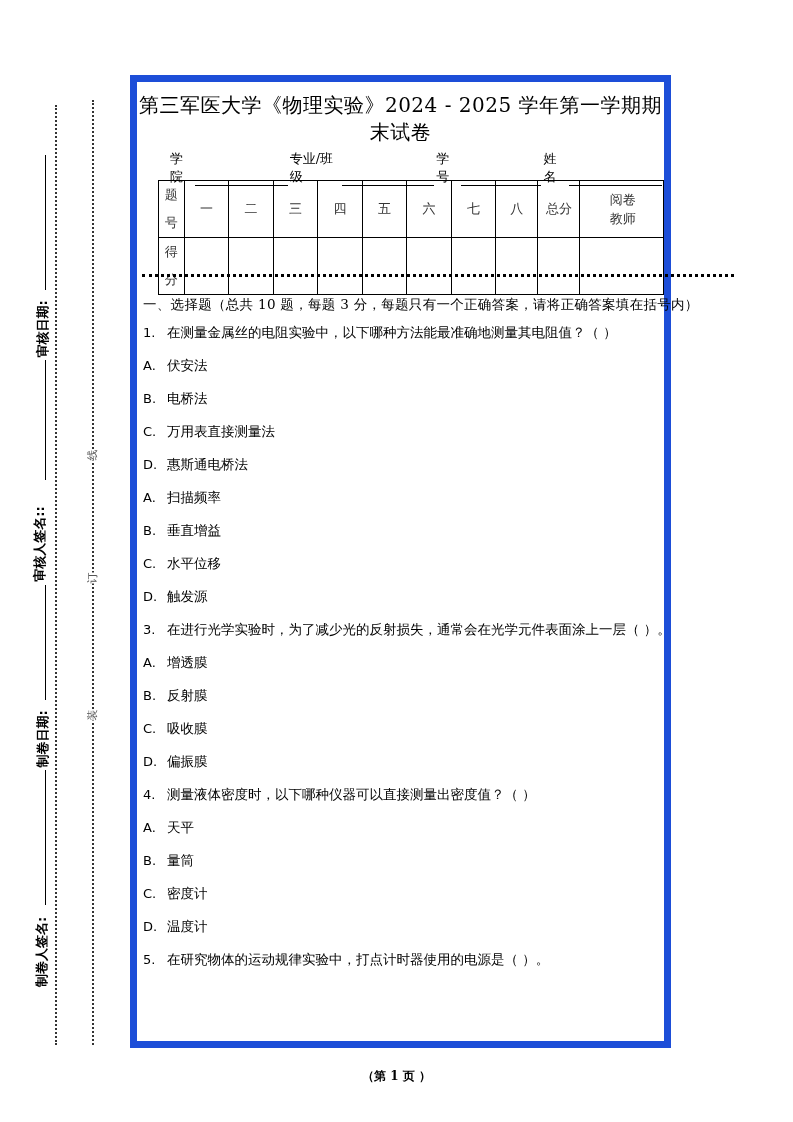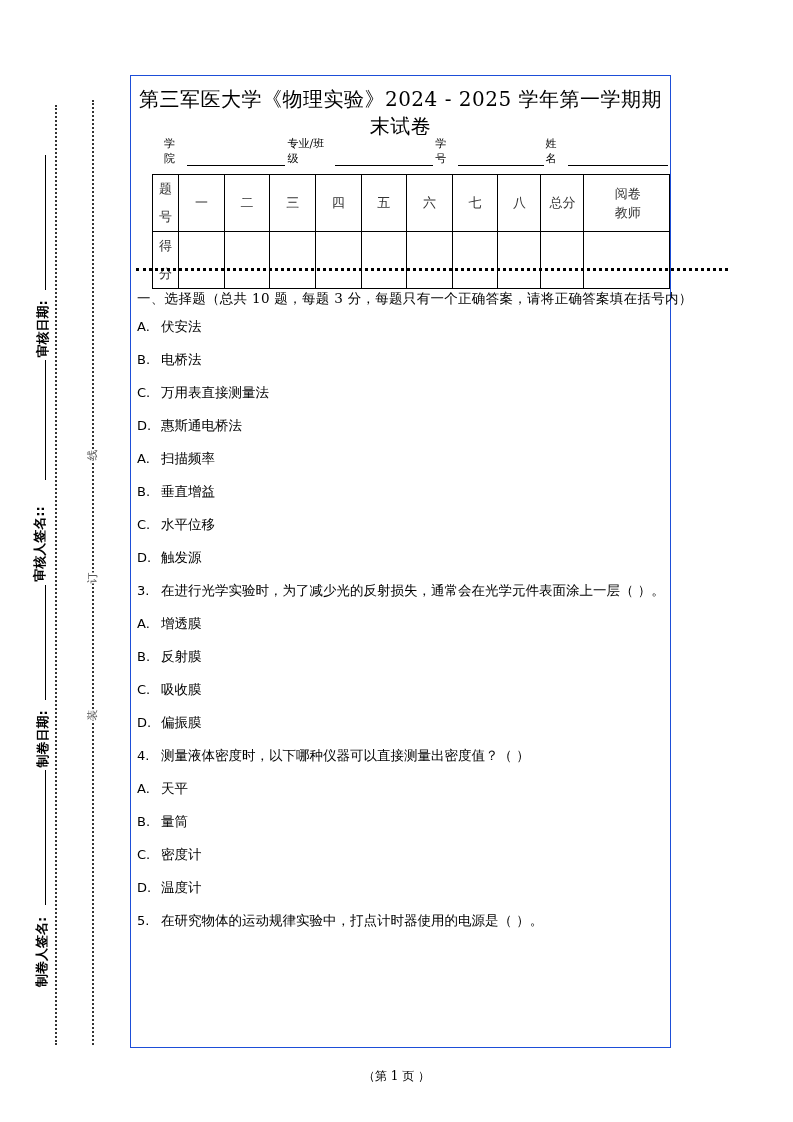--- a/index.html
+++ b/index.html
@@ -10,44 +10,44 @@
   .vline { position:absolute; width:0; border-left:2px dotted #333; }
   .solid-v { position:absolute; width:0; border-left:1px solid #000; }
   .vlabel { position:absolute; transform:rotate(-90deg); transform-origin:center center;
             font-family:"DejaVu Sans","Liberation Sans",sans-serif; font-weight:bold;
             font-size:13px; white-space:nowrap; }
   .bind-char { position:absolute; font-size:11px; color:#555; background:#fff;
                transform:rotate(-90deg); line-height:12px; }
 
   
   .frame { position:absolute; left:130px; top:75px; width:541px; height:973px;
-           border:1px solid #1d4ed8; box-sizing:border-box;padding-left:44px; }
+           border:7px solid #1d4ed8; box-sizing:border-box;padding-left:44px; }
   .title { position:absolute; left:0; top:10px; width:100%; text-align:center;
            font-size:20px; letter-spacing:0.5px; }
-  .info { position:absolute; left:33px; top:60px; font-size:11px; display:flex; align-items:flex-end; }
+  .info { position:absolute; left:33px; top:68px; font-size:13px; display:flex; align-items:flex-end; }
   .info .lbl { margin-right:2px; }
   .info .blank { display:inline-block; border-bottom:1px solid #000; height:12px; margin-right:2px; }
 
   table.score { position:absolute; left:21px; top:98px; border-collapse:collapse;
                 font-size:13px; }
   table.score td { border:1px solid #000; text-align:center; padding:0; color:#333; }
   table.score tr.r1 td { height:41px; }
   table.score tr.r2 td { height:41px;margin-left:24px; }
   .vert-lbl { line-height:28px; font-size:13px; }
 
   .dots { position:absolute; left:5px; top:192px; width:592px; height:0; border-top:3px dotted #000; }
 
   .content { position:absolute; left:6px; top:210px; width:600px; font-size:13.5px; }
   .section { line-height:24px; letter-spacing:0.3px; }
   .line { height:33px; line-height:33px; white-space:nowrap; }
   .q { }
   .opt-letter, .qnum { font-family:"DejaVu Sans","Liberation Sans",sans-serif; font-size:13px; display:inline-block; width:24px; }
 
   .footer { position:absolute; left:0; top:1068px; width:793px; text-align:center;
-            font-size:12px; font-weight:normal; }
+            font-size:12px; font-weight:bold; }
 </style>
 </head>
 <body>
 
 <div>
 
   <div class="vline" style="left:55px; top:105px; height:940px;"></div>
   <div class="vline" style="left:92px; top:100px; height:945px;"></div>
 
   <div class="solid-v" style="left:45px; top:155px; height:135px;"></div>
@@ -114,20 +114,21 @@
       <td></td>
     </tr>
   </tbody>
     </table>
 
   <div class="dots"></div>
 
   <div class="content">
     <div class="section">一、选择题（总共 10 题，每题 3 分，每题只有一个正确答案，请将正确答案填在括号内）</div>
 
+    <div class="line q"><span class="qnum">1.</span><span>在测量金属丝的电阻实验中，以下哪种方法能最准确地测量其电阻值？（   ）</span></div>
     <div class="line"><span class="opt-letter">A.</span><span>伏安法</span></div>
     <div class="line"><span class="opt-letter">B.</span><span>电桥法</span></div>
     <div class="line"><span class="opt-letter">C.</span><span>万用表直接测量法</span></div>
     <div class="line"><span class="opt-letter">D.</span><span>惠斯通电桥法</span></div>
 
     <div class="line"><span class="opt-letter">A.</span><span>扫描频率</span></div>
     <div class="line"><span class="opt-letter">B.</span><span>垂直增益</span></div>
     <div class="line"><span class="opt-letter">C.</span><span>水平位移</span></div>
     <div class="line"><span class="opt-letter">D.</span><span>触发源</span></div>
 

